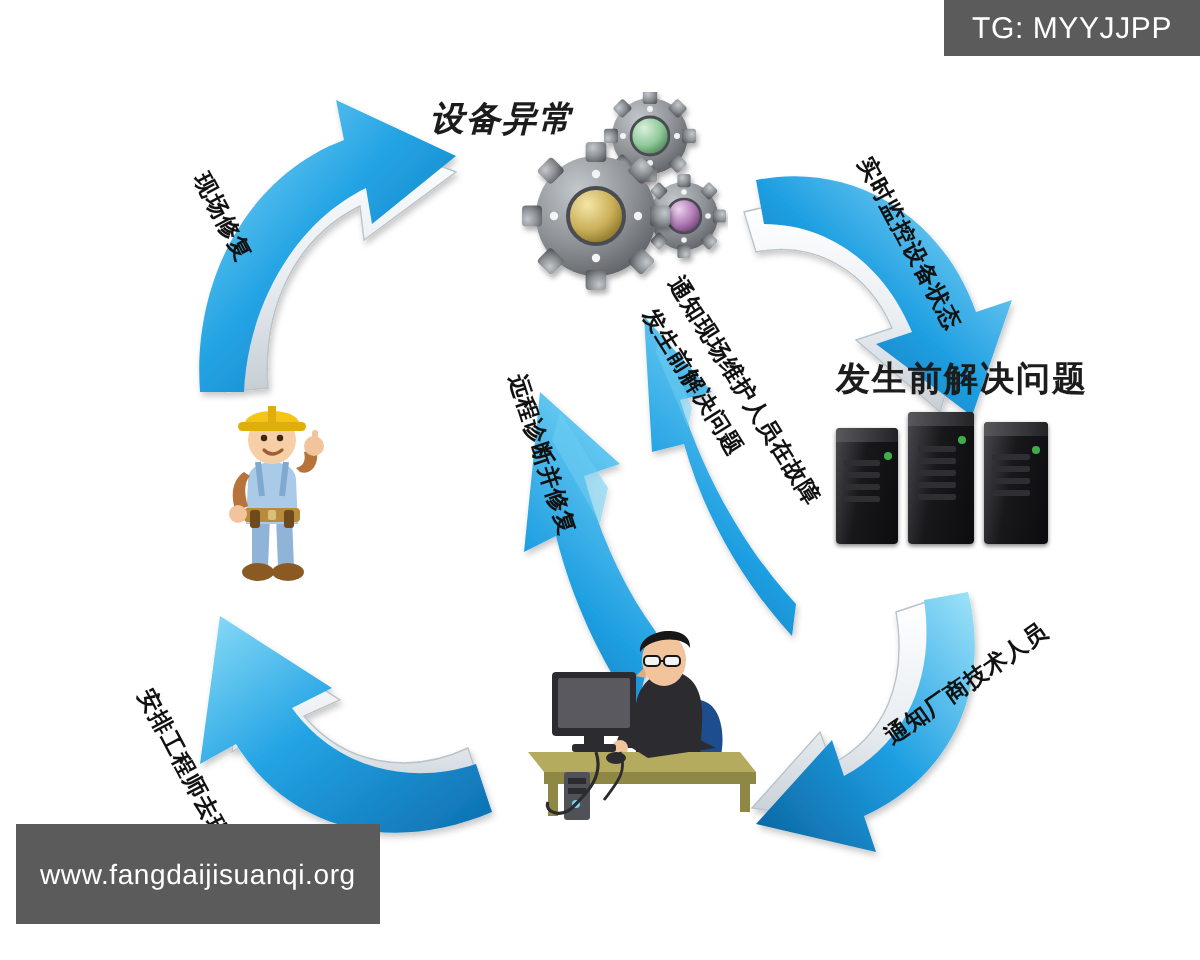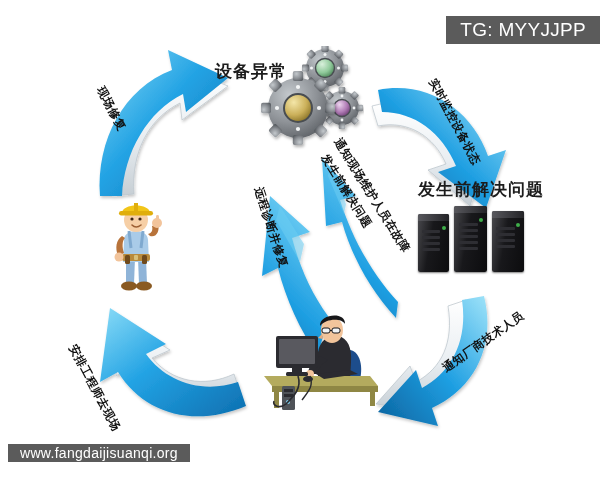--- a/index.html
+++ b/index.html
@@ -11,30 +11,30 @@
   .stage{position:absolute;left:0;top:0;width:600px;height:480px;}
   .svg-layer{position:absolute;left:0;top:0;width:600px;height:480px;}
 
   
   .wm{
     position:absolute;background:#5b5b5b;color:#fff;
     font-size:15px;letter-spacing:.3px;
     display:flex;align-items:center;justify-content:center;
     white-space:nowrap;
   }
-  #wm-tg{right:0;top:16px;height:28px;padding:0 14px;font-size:19px;}
-  #wm-site{left:8px;bottom:18px;height:18px;padding:0 12px;font-size:14px;}
+  #wm-tg{right:0;top:0;height:28px;padding:0 14px;font-size:15px;}
+  #wm-site{left:8px;bottom:18px;height:18px;padding:16px 12px;font-size:14px;}
 
   
   .node-title{
     position:absolute;color:#1c1c1c;font-size:17px;font-weight:700;
     white-space:nowrap;letter-spacing:1px;
     font-family:"Liberation Sans","DejaVu Sans",sans-serif;
   }
-  #title-device{left:215px;top:60px;}
+  #title-device{left:215px;top:48px;font-style:italic;}
   #title-monitor{left:418px;top:178px;}
   #title-engineer{left:83px;top:182px;}
   #title-remote{left:352px;top:307px;}
 
   
   .cap{
     position:absolute;color:#111;font-size:11.5px;font-weight:700;
     white-space:nowrap;letter-spacing:.5px;
     transform-origin:0 50%;
     font-family:"Liberation Sans","DejaVu Sans",sans-serif;

